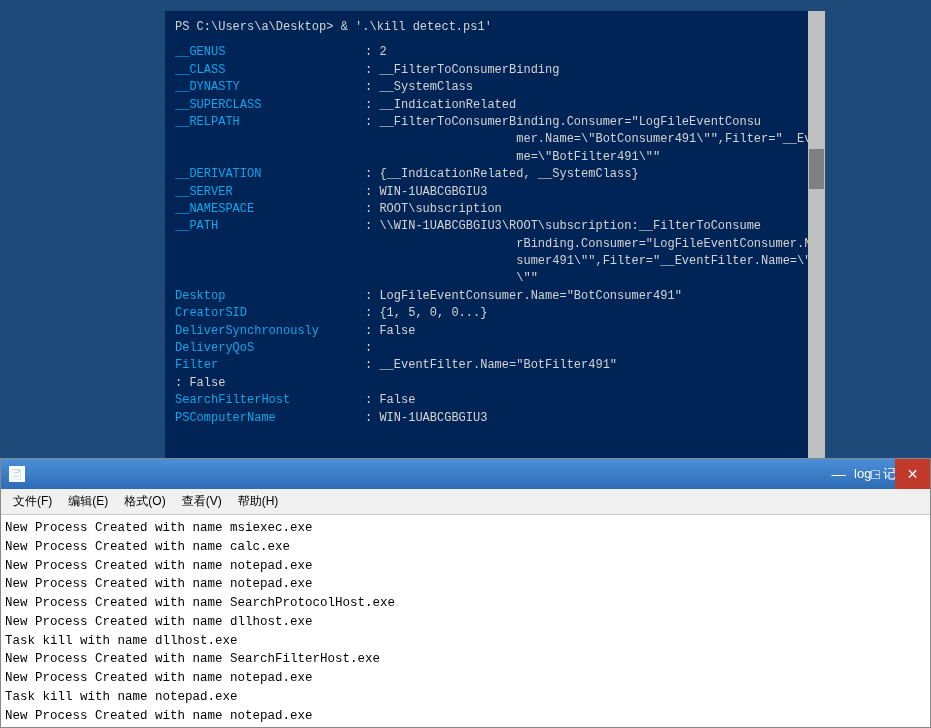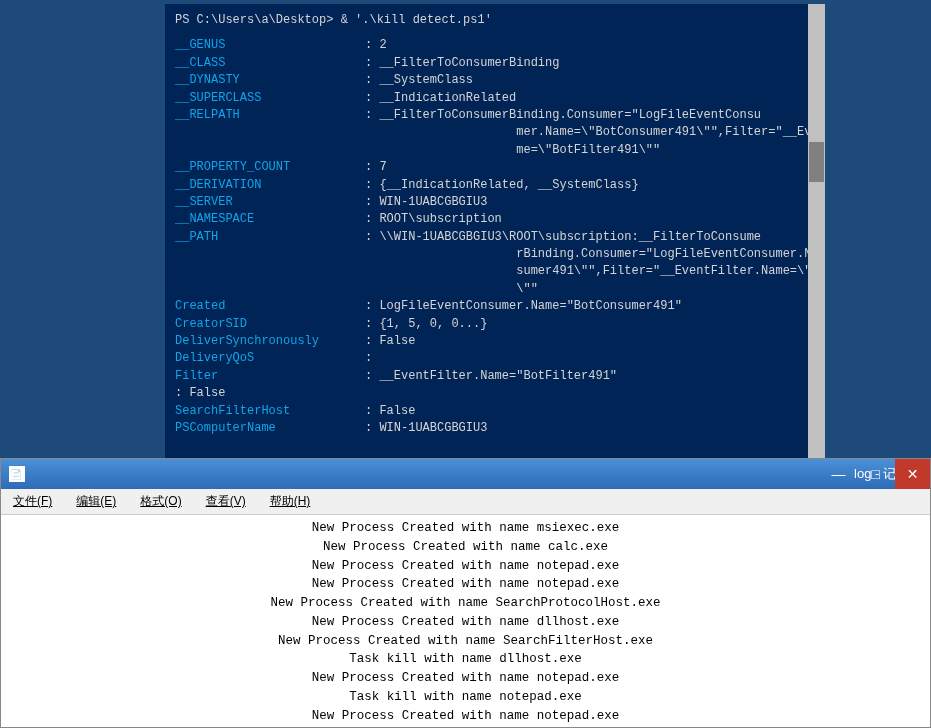--- a/index.html
+++ b/index.html
@@ -8,21 +8,21 @@
       height: 728px;
       overflow: hidden;
       font-family: 'Courier New', Courier, monospace;
       background: #1e4a7a;
       position: relative;
     }
 
     
     .powershell-window {
       position: absolute;
-      top: 4px;
+      top: 11px;
       left: 165px;
       width: 660px;
       height: 460px;
       background: #012456;
       color: #d4d4d4;
       overflow: hidden;
     }
 
     .ps-scrollbar {
       position: absolute;
@@ -130,42 +130,40 @@
       font-size: 14px;
       cursor: pointer;
       color: white;
     }
     .titlebar-btn.close { background: #c0392b; }
 
     .notepad-menubar {
       background: #f0f0f0;
       padding: 2px 4px;
       display: flex;
-      gap: 8px;
+      gap: 0;
       border-bottom: 1px solid #ccc;
       font-family: 'Microsoft YaHei', SimHei, Arial, sans-serif;
       font-size: 12px;
-      text-decoration: underline;
     }
 
     .menu-item {
       padding: 2px 8px;
       cursor: pointer;
     }
 
     .notepad-content {
       flex: 1;
       background: white;
-      padding: 4px 24px;
+      padding: 4px 4px;
       font-family: 'Courier New', Courier, monospace;
       font-size: 12.5px;
       line-height: 1.5;
       color: #000;
       overflow: hidden;
-      text-align: center;
     }
 
     
     .watermark {
       position: absolute;
       bottom: 6px;
       right: 8px;
       color: rgba(255,255,255,0.7);
       font-size: 11px;
       font-family: Arial, sans-serif;
@@ -206,41 +204,37 @@
     </div>
     <div class="ps-line">
       <span class="prop-name">__SUPERCLASS</span>
       <span class="prop-value">: __IndicationRelated</span>
     </div>
     <div class="ps-line">
       <span class="prop-name">__RELPATH</span>
       <span class="prop-value">: __FilterToConsumerBinding.Consumer="LogFileEventConsu<br>&nbsp;&nbsp;&nbsp;&nbsp;&nbsp;&nbsp;&nbsp;&nbsp;&nbsp;&nbsp;&nbsp;&nbsp;&nbsp;&nbsp;&nbsp;&nbsp;&nbsp;&nbsp;&nbsp;&nbsp;&nbsp;mer.Name=\"BotConsumer491\"",Filter="__EventFilter.Na<br>&nbsp;&nbsp;&nbsp;&nbsp;&nbsp;&nbsp;&nbsp;&nbsp;&nbsp;&nbsp;&nbsp;&nbsp;&nbsp;&nbsp;&nbsp;&nbsp;&nbsp;&nbsp;&nbsp;&nbsp;&nbsp;me=\"BotFilter491\""</span>
     </div>
     <div class="ps-line">
-      <span class="prop-name">__PROPERTY_COUNT</span>
-      <span class="prop-value">: 7</span>
-    </div>
-    <div class="ps-line">
       <span class="prop-name">__DERIVATION</span>
       <span class="prop-value">: {__IndicationRelated, __SystemClass}</span>
     </div>
     <div class="ps-line">
       <span class="prop-name">__SERVER</span>
       <span class="prop-value">: WIN-1UABCGBGIU3</span>
     </div>
     <div class="ps-line">
       <span class="prop-name">__NAMESPACE</span>
       <span class="prop-value">: ROOT\subscription</span>
     </div>
     <div class="ps-line">
       <span class="prop-name">__PATH</span>
       <span class="prop-value">: \\WIN-1UABCGBGIU3\ROOT\subscription:__FilterToConsume<br>&nbsp;&nbsp;&nbsp;&nbsp;&nbsp;&nbsp;&nbsp;&nbsp;&nbsp;&nbsp;&nbsp;&nbsp;&nbsp;&nbsp;&nbsp;&nbsp;&nbsp;&nbsp;&nbsp;&nbsp;&nbsp;rBinding.Consumer="LogFileEventConsumer.Name=\"BotCon<br>&nbsp;&nbsp;&nbsp;&nbsp;&nbsp;&nbsp;&nbsp;&nbsp;&nbsp;&nbsp;&nbsp;&nbsp;&nbsp;&nbsp;&nbsp;&nbsp;&nbsp;&nbsp;&nbsp;&nbsp;&nbsp;sumer491\"",Filter="__EventFilter.Name=\"BotFilter491<br>&nbsp;&nbsp;&nbsp;&nbsp;&nbsp;&nbsp;&nbsp;&nbsp;&nbsp;&nbsp;&nbsp;&nbsp;&nbsp;&nbsp;&nbsp;&nbsp;&nbsp;&nbsp;&nbsp;&nbsp;&nbsp;\""</span>
     </div>
     <div class="ps-line">
-      <span class="prop-name">Created</span>
+      <span class="prop-name">Desktop</span>
       <span class="prop-value">: LogFileEventConsumer.Name="BotConsumer491"</span>
     </div>
     <div class="ps-line">
       <span class="prop-name">CreatorSID</span>
       <span class="prop-value">: {1, 5, 0, 0...}</span>
     </div>
     <div class="ps-line">
       <span class="prop-name">DeliverSynchronously</span>
       <span class="prop-value">: False</span>
     </div>
@@ -288,22 +282,22 @@
     <div class="menu-item">查看(V)</div>
     <div class="menu-item">帮助(H)</div>
   </div>
   <div class="notepad-content">
     <div>New Process Created with name msiexec.exe</div>
     <div>New Process Created with name calc.exe</div>
     <div>New Process Created with name notepad.exe</div>
     <div>New Process Created with name notepad.exe</div>
     <div>New Process Created with name SearchProtocolHost.exe</div>
     <div>New Process Created with name dllhost.exe</div>
+    <div>Task kill with name dllhost.exe</div>
     <div>New Process Created with name SearchFilterHost.exe</div>
-    <div>Task kill with name dllhost.exe</div>
     <div>New Process Created with name notepad.exe</div>
     <div>Task kill with name notepad.exe</div>
     <div>New Process Created with name notepad.exe</div>
     <div>Task kill with name notepad.exe</div>
 
   </div>
 </div>
 
 <div class="watermark">drops.wooyun.org</div>
 

